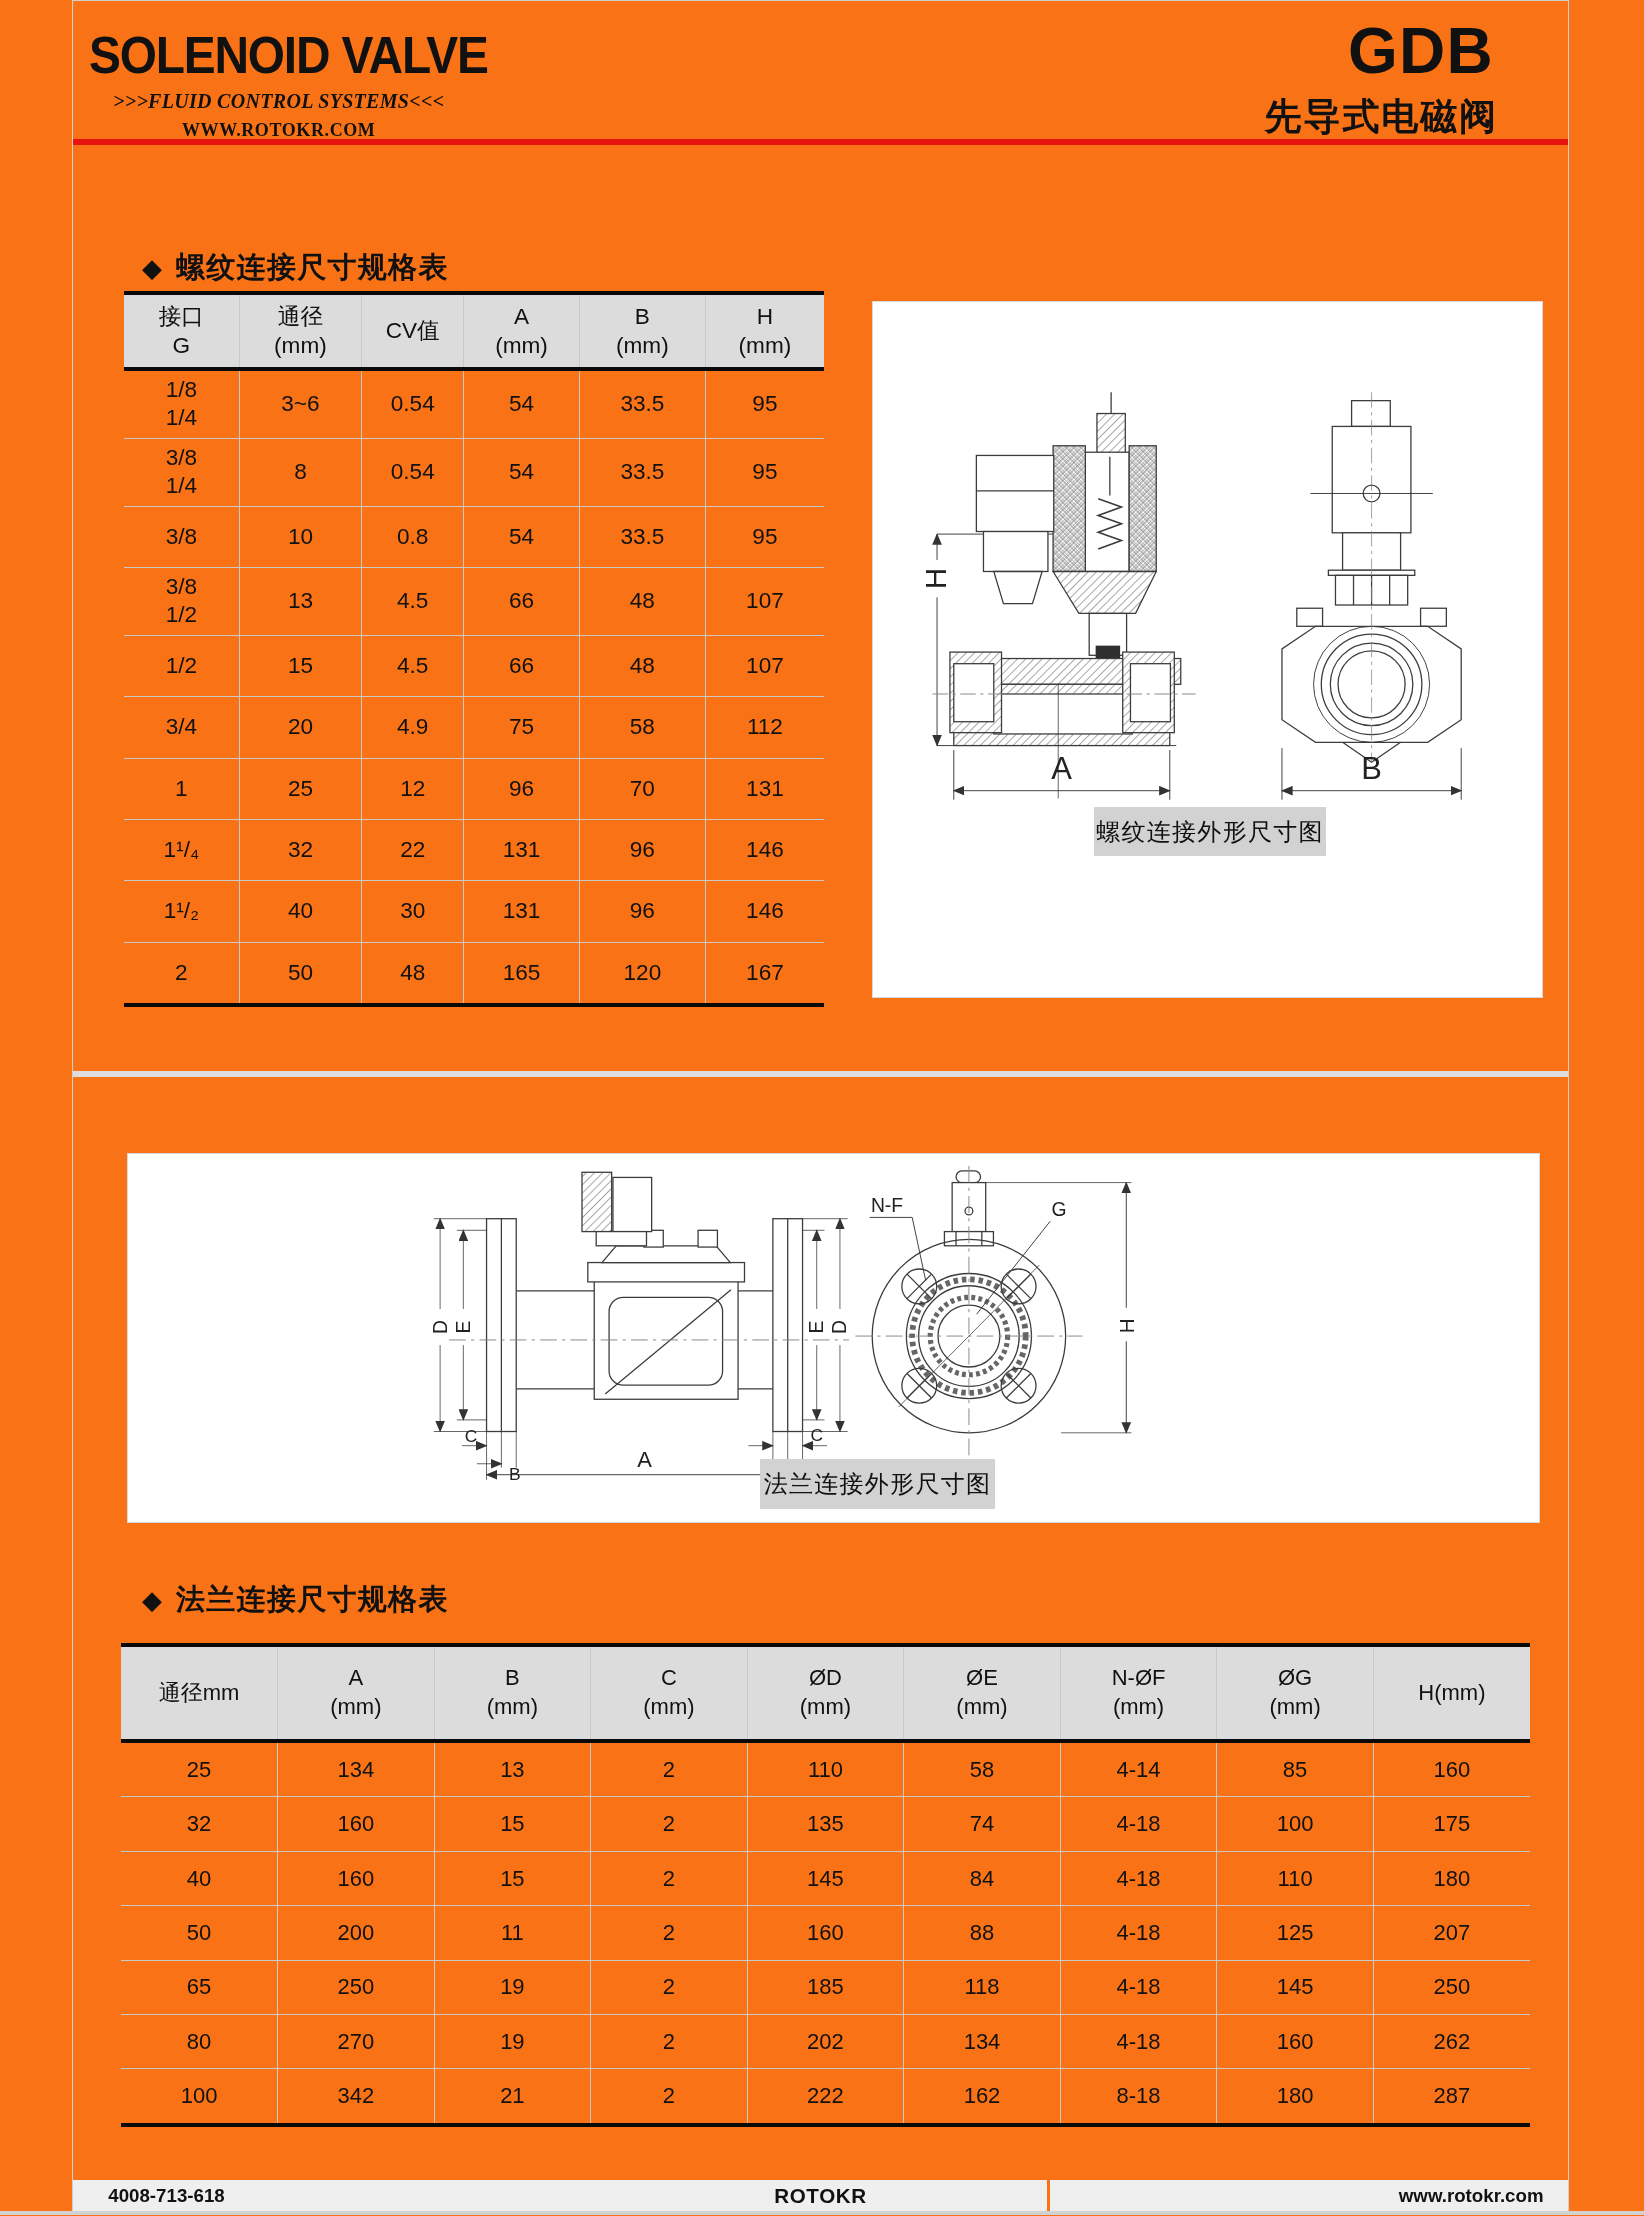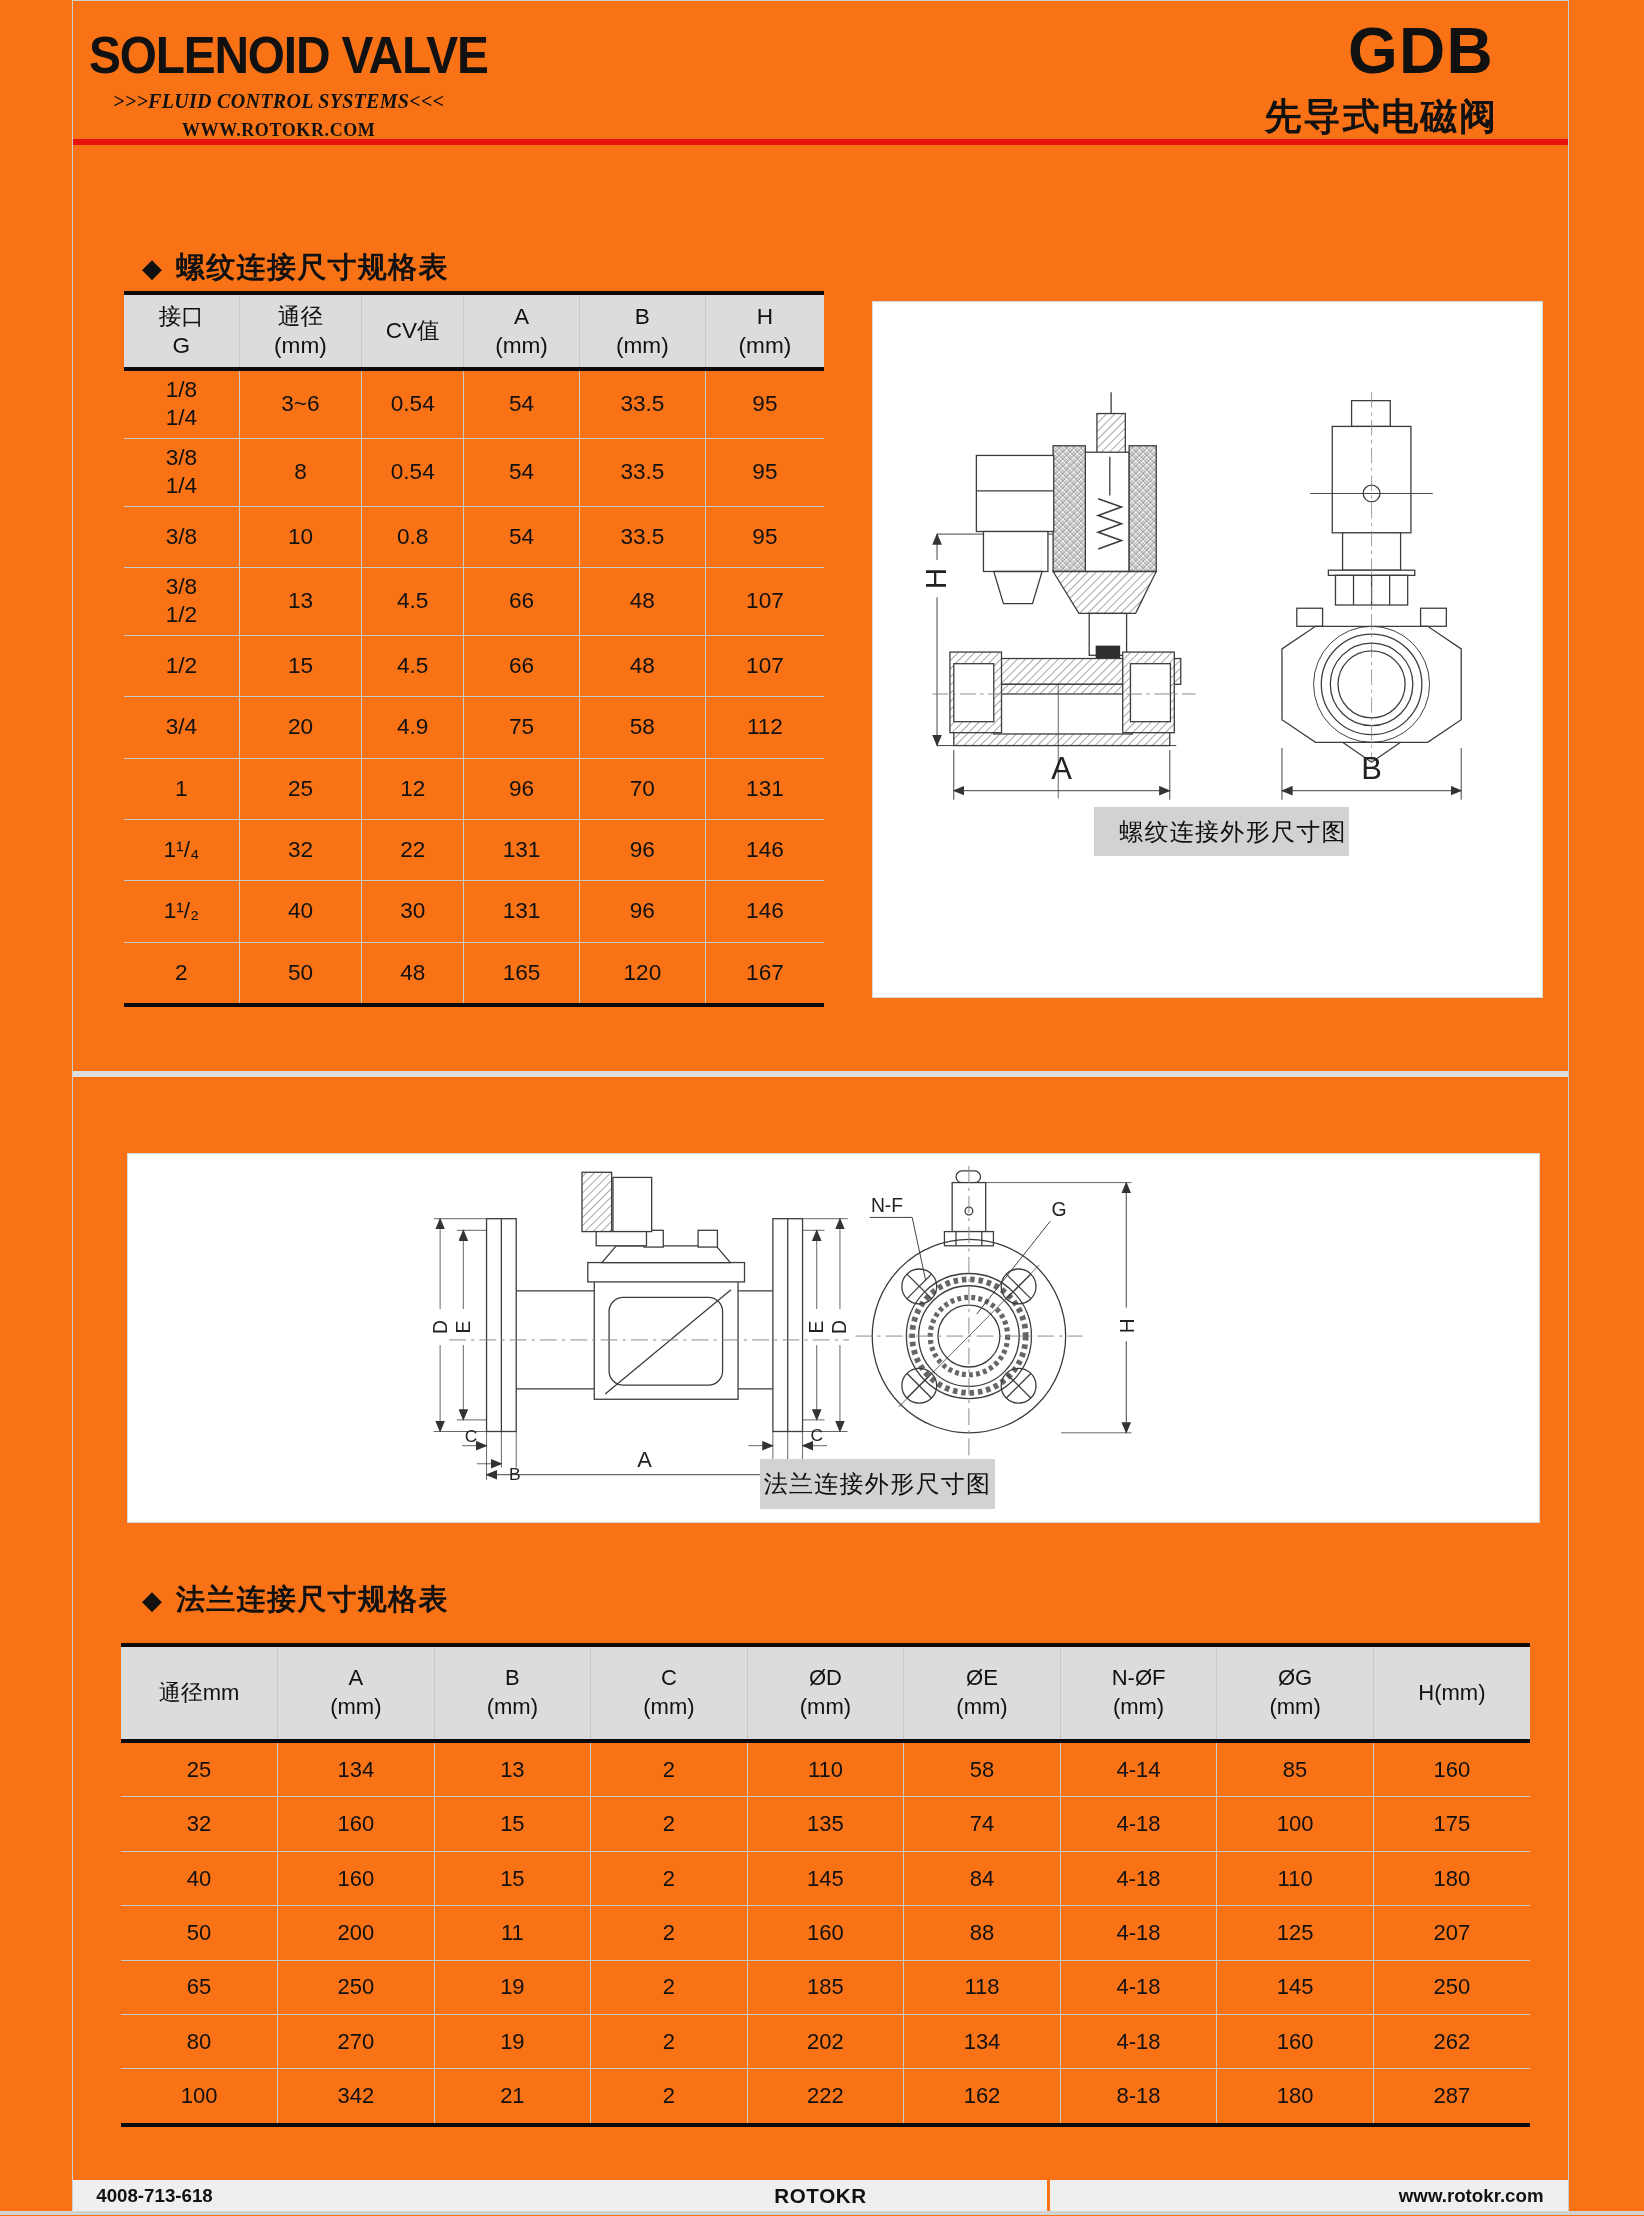--- a/index.html
+++ b/index.html
@@ -47,29 +47,29 @@
   .tw1 th:nth-child(4){width:16.5%}.tw1 th:nth-child(5){width:18%}.tw1 th:nth-child(6){width:17%}
   .tw2 th{font-size:22px;height:90px;}
   .tw2 td{font-size:22px;height:43px;}
 
   
   .dbox{position:absolute;border:1.9px solid #d9d9d9;background:#fff;}
   .dbox1{left:872px;top:301px;width:669px;height:695px;}
   .dbox2{left:127px;top:1153px;width:1411px;height:368px;}
   .diagram-caption{position:absolute;background:#d2d2d2;display:flex;align-items:center;justify-content:center;
       font-size:24px;letter-spacing:1.3px;color:#111;}
-  .cap1{left:1094px;top:807px;width:232px;height:49px;padding-left:23px;}
+  .cap1{left:1094px;top:807px;width:232px;height:49px;}
   .cap2{left:760px;top:1459px;width:235px;height:50px;}
   .divider{position:absolute;left:73px;top:1071px;width:1495px;height:6.4px;background:#dedede;}
 
   svg text{font-family:"Liberation Sans","DejaVu Sans",sans-serif;fill:#222;}
 
   
   .fseg{position:absolute;top:2180px;height:31px;background:#efefef;display:flex;align-items:center;}
-  .fseg1{left:73px;width:227px;padding-left:4px;}
+  .fseg1{left:73px;width:227px;padding-left:16px;}
   .fseg1 span{margin-left:19.3px;font-size:18.7px;font-weight:700;}
   .fseg2{left:303px;width:744px;}
   .fseg3{left:1050px;width:518px;justify-content:flex-end;}
   .fseg3 span{margin-right:24.5px;font-size:18.7px;font-weight:700;}
   .fbrand{position:absolute;top:2180px;left:73px;width:1495px;height:31px;display:flex;
       align-items:center;justify-content:center;font-size:20.6px;font-weight:800;letter-spacing:0.6px;}
 </style>
 </head>
 <body>
 

